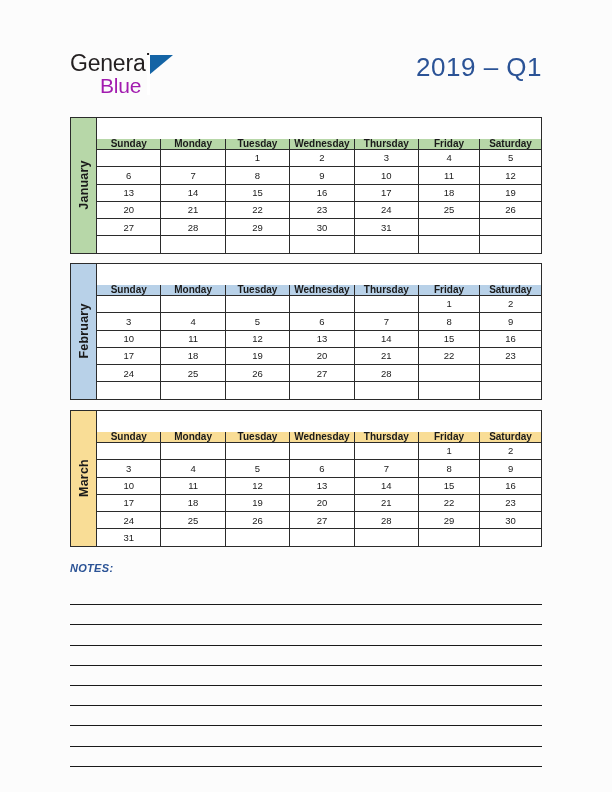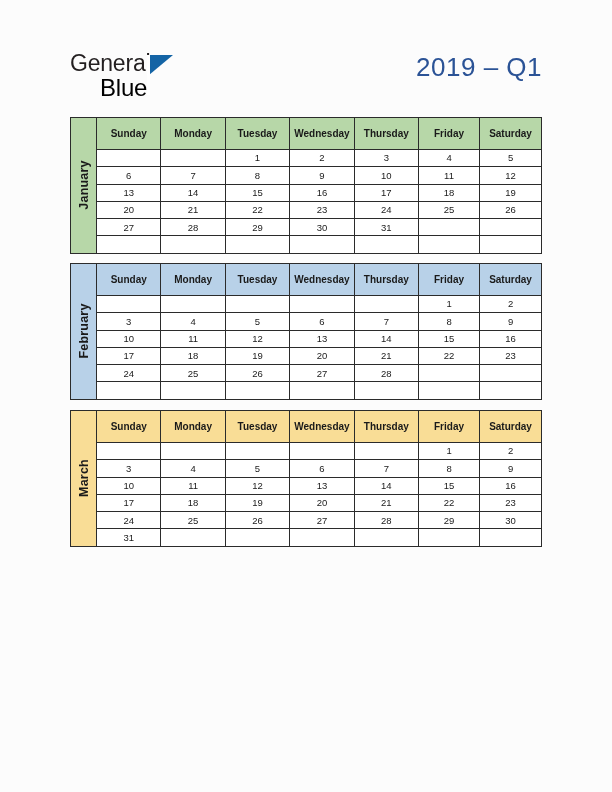--- a/index.html
+++ b/index.html
@@ -46,23 +46,23 @@
     top: 0;
     font-size: 23px;
     letter-spacing: -0.2px;
     color: #231f20;
     font-family: "Liberation Sans", sans-serif;
   }
   .logo-blue {
     position: absolute;
     left: 30px;
     top: 24px;
-    font-size: 24px;
+    font-size: 21px;
     letter-spacing: -0.2px;
-    color: #000000;
+    color: #a21caf;
     font-family: "Liberation Sans", sans-serif;
   }
   .logo-triangle {
     position: absolute;
     left: 79px;
     top: 5px;
     width: 0;
     height: 0;
     border-top: 20px solid #1464a5;
     border-right: 24px solid transparent;
@@ -122,20 +122,21 @@
     display: flex;
     flex-direction: column;
   }
 
   .cal-row {
     display: flex;
     height: 17.3px;
   }
   .cal-row.head {
     height: 31px;
+    align-items: flex-end;
   }
   .cal-row + .cal-row .cell {
     border-top: 1px solid #2b2b2b;
   }
 
   .cell {
     flex: 1 1 0;
     box-sizing: border-box;
     border-right: 1px solid #2b2b2b;
     display: flex;
@@ -413,14 +414,26 @@
         <div class="cell c1"></div>
         <div class="cell c2"></div>
         <div class="cell c3"></div>
         <div class="cell c4"></div>
         <div class="cell c5"></div>
         <div class="cell c6"></div>
       </div>
     </div>
   </div>
 
+  <div class="notes">
+    <div class="notes-title">NOTES:</div>
+    <div class="note-line"></div>
+    <div class="note-line"></div>
+    <div class="note-line"></div>
+    <div class="note-line"></div>
+    <div class="note-line"></div>
+    <div class="note-line"></div>
+    <div class="note-line"></div>
+    <div class="note-line"></div>
+    <div class="note-line"></div>
+  </div>
 
 </div>
 
 </body></html>

